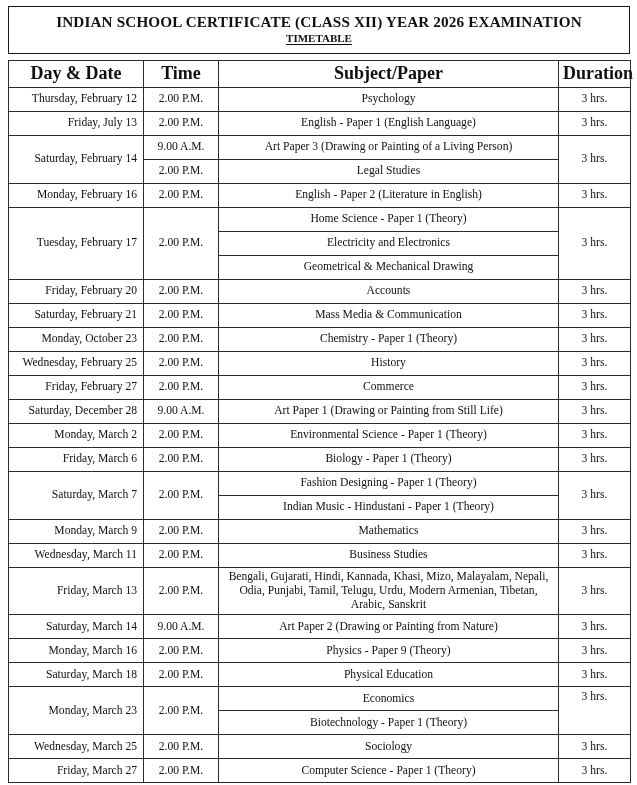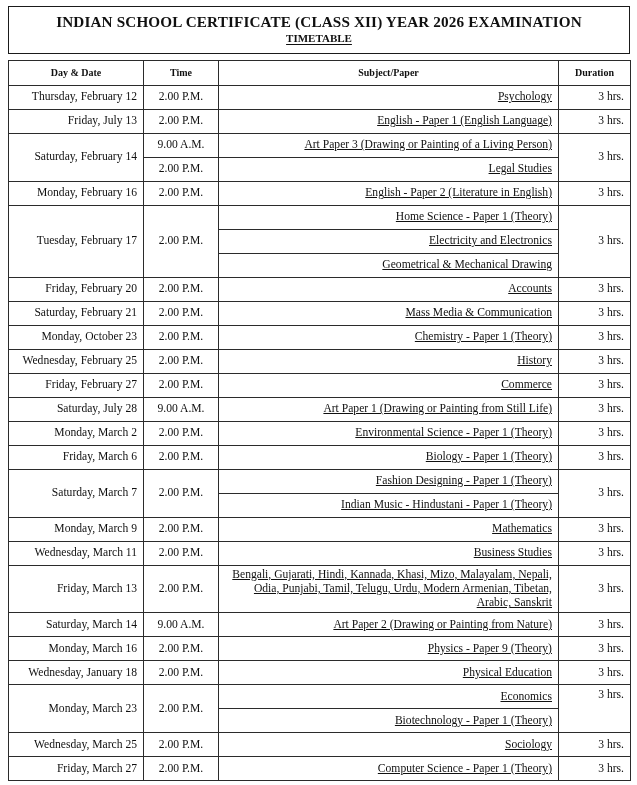--- a/index.html
+++ b/index.html
@@ -51,33 +51,33 @@
     border: 1px solid #2b2b2b;
     font-size: 11.6px;
     line-height: 1.22;
     padding: 2px 6px;
     vertical-align: middle;
     background: #fff;
   }
   table.tt th {
     font-weight: bold;
     text-align: center;
-    font-size: 10px;
+    font-size: 18px;
     height: 20px;
     padding: 2px 4px;
   }
   col.c-day    { width: 135px; }
   col.c-time   { width: 75px;  }
   col.c-subj   { width: 340px; }
   col.c-dur    { width: 72px;  }
 
   td.day  { text-align: right;   padding-left: 7px; }
   td.time { text-align: center; margin-top: 48px; }
-  td.subj { text-align: right;   padding-left: 7px; text-decoration: underline; }
-  td.dur  { text-align: right; }
+  td.subj { text-align: center;   padding-left: 7px; }
+  td.dur  { text-align: center; }
 
   td.rowcell { height: 19px; }
   td.dur.top-align { vertical-align: top; padding-top: 3px; }
 
   .langlist { line-height: 1.3; }
 </style>
 </head>
 <body>
 
 <div class="page">
@@ -167,21 +167,21 @@
           <td class="subj rowcell">History</td>
           <td class="dur rowcell">3 hrs.</td>
         </tr>
         <tr>
           <td class="day rowcell">Friday, February 27</td>
           <td class="time rowcell">2.00 P.M.</td>
           <td class="subj rowcell">Commerce</td>
           <td class="dur rowcell">3 hrs.</td>
         </tr>
         <tr>
-          <td class="day rowcell">Saturday, July 28</td>
+          <td class="day rowcell">Saturday, December 28</td>
           <td class="time rowcell">9.00 A.M.</td>
           <td class="subj rowcell">Art Paper 1 (Drawing or Painting from Still Life)</td>
           <td class="dur rowcell">3 hrs.</td>
         </tr>
         <tr>
           <td class="day rowcell">Monday, March 2</td>
           <td class="time rowcell">2.00 P.M.</td>
           <td class="subj rowcell">Environmental Science - Paper 1 (Theory)</td>
           <td class="dur rowcell">3 hrs.</td>
         </tr>
@@ -224,21 +224,21 @@
           <td class="subj rowcell">Art Paper 2 (Drawing or Painting from Nature)</td>
           <td class="dur rowcell">3 hrs.</td>
         </tr>
         <tr>
           <td class="day rowcell">Monday, March 16</td>
           <td class="time rowcell">2.00 P.M.</td>
           <td class="subj rowcell">Physics - Paper 9 (Theory)</td>
           <td class="dur rowcell">3 hrs.</td>
         </tr>
         <tr>
-          <td class="day rowcell">Wednesday, January 18</td>
+          <td class="day rowcell">Saturday, March 18</td>
           <td class="time rowcell">2.00 P.M.</td>
           <td class="subj rowcell">Physical Education</td>
           <td class="dur rowcell">3 hrs.</td>
         </tr>
         <tr>
           <td class="day rowcell" rowspan="2">Monday, March 23</td>
           <td class="time rowcell" rowspan="2">2.00 P.M.</td>
           <td class="subj rowcell">Economics</td>
           <td class="dur rowcell top-align" rowspan="2">3 hrs.</td>
         </tr>

